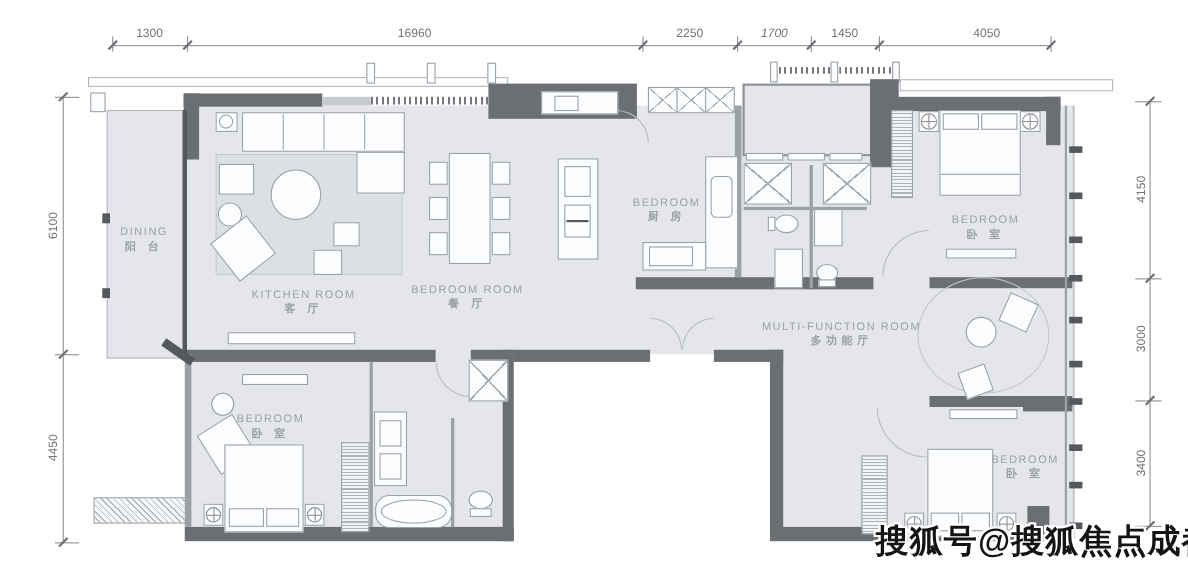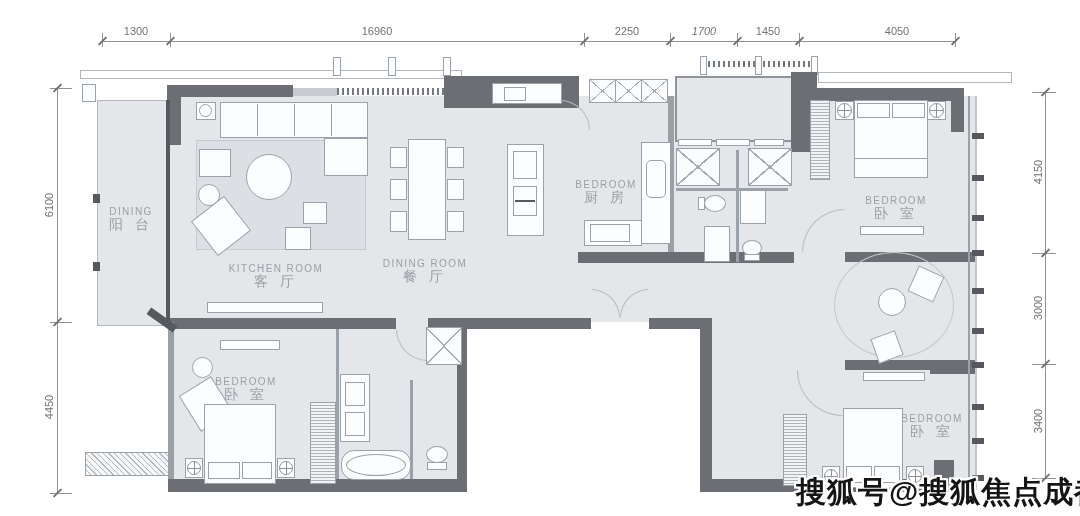--- a/index.html
+++ b/index.html
@@ -30,21 +30,21 @@
         background-size:100% 1px,1px 100%;background-position:center center;background-repeat:no-repeat;}
   .arc{position:absolute;box-sizing:border-box;border:1px solid transparent;}
   
   .dimline{position:absolute;background:#8d9297;}
   .tick{position:absolute;width:11px;height:2px;background:#6d7175;transform:rotate(-45deg);}
   .dimtext{position:absolute;color:#6f7478;font-size:11px;transform:translateX(-50%);white-space:nowrap;}
   .dimtextV{position:absolute;color:#6f7478;font-size:11px;transform:translate(-50%,-50%) rotate(-90deg);white-space:nowrap;}
   
   .rlabel{position:absolute;transform:translateX(-50%);text-align:center;color:#9aa0a6;
           font-size:10px;letter-spacing:1.4px;line-height:13px;white-space:nowrap;}
-  .rlabel .zh{font-size:14px;letter-spacing:4px;}
+  .rlabel .zh{font-size:10px;letter-spacing:4px;font-weight:bold;}
   
   #wm{position:absolute;left:796px;top:472px;font-size:30px;font-weight:bold;color:#141414;
       letter-spacing:1px;white-space:nowrap;
       text-shadow:-2px -2px 0 #fff,2px -2px 0 #fff,-2px 2px 0 #fff,2px 2px 0 #fff,0 -2px 0 #fff,0 2px 0 #fff,-2px 0 0 #fff,2px 0 0 #fff;}
   .seam{position:absolute;background:#9aa1a8;}
 </style>
 </head>
 <body>
 
 <div id="stage">
@@ -274,31 +274,35 @@
 
   <div class="rlabel" style="left:131px;top:205px;">
     <div>DINING</div>
     <div class="zh">阳 台</div>
   </div>
   <div class="rlabel" style="left:276px;top:262px;">
     <div>KITCHEN ROOM</div>
     <div class="zh">客 厅</div>
   </div>
   <div class="rlabel" style="left:425px;top:257px;">
-    <div>DINING ROOM</div>
+    <div>BEDROOM ROOM</div>
     <div class="zh">餐 厅</div>
   </div>
   <div class="rlabel" style="left:606px;top:178px;">
     <div>BEDROOM</div>
     <div class="zh">厨 房</div>
   </div>
   <div class="rlabel" style="left:896px;top:194px;">
     <div>BEDROOM</div>
     <div class="zh">卧 室</div>
   </div>
+  <div class="rlabel" style="left:765px;top:291px;">
+    <div>MULTI-FUNCTION ROOM</div>
+    <div class="zh">多功能厅</div>
+  </div>
   <div class="rlabel" style="left:246px;top:375px;">
     <div>BEDROOM</div>
     <div class="zh">卧 室</div>
   </div>
   <div class="rlabel" style="left:932px;top:412px;">
     <div>BEDROOM</div>
     <div class="zh">卧 室</div>
   </div>
 
   <div id="wm">搜狐号@搜狐焦点成都站</div>

